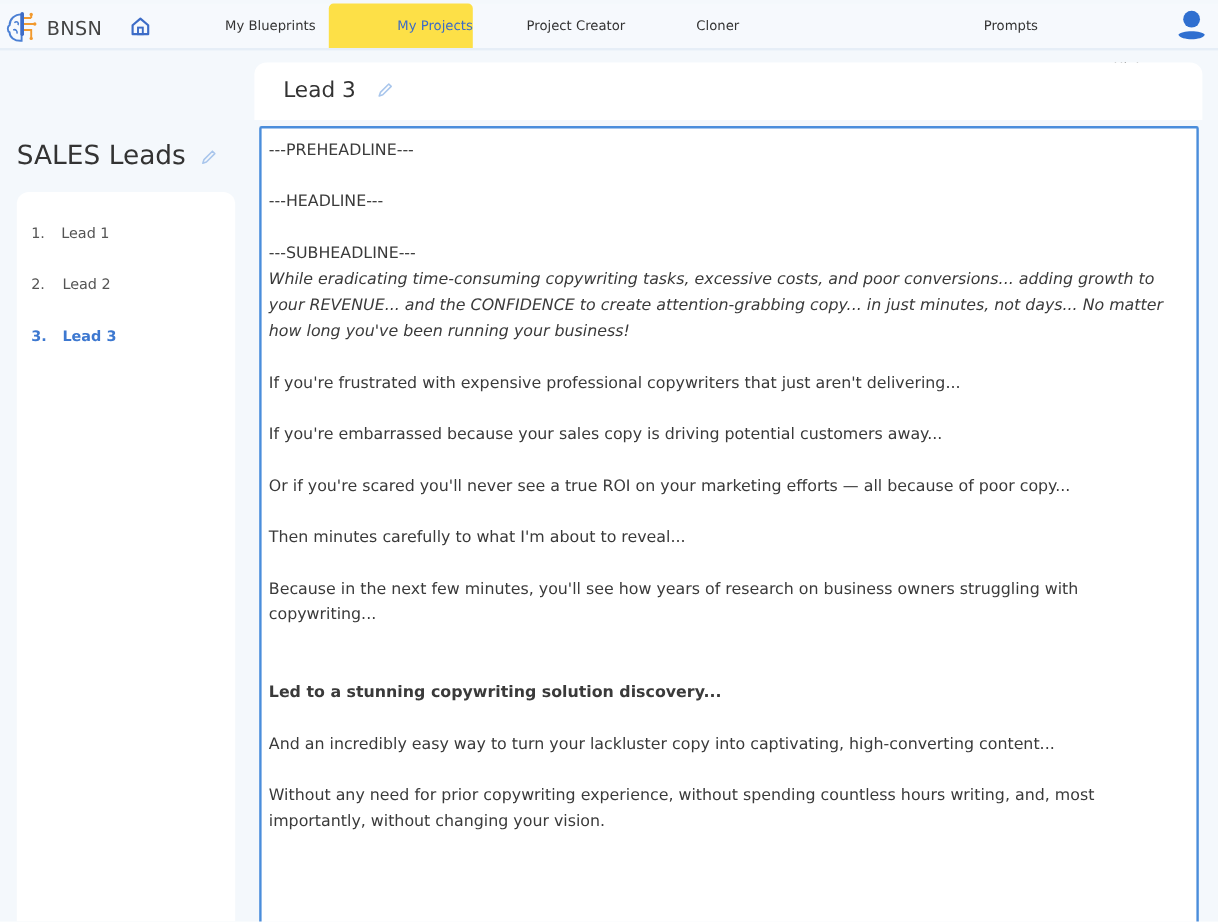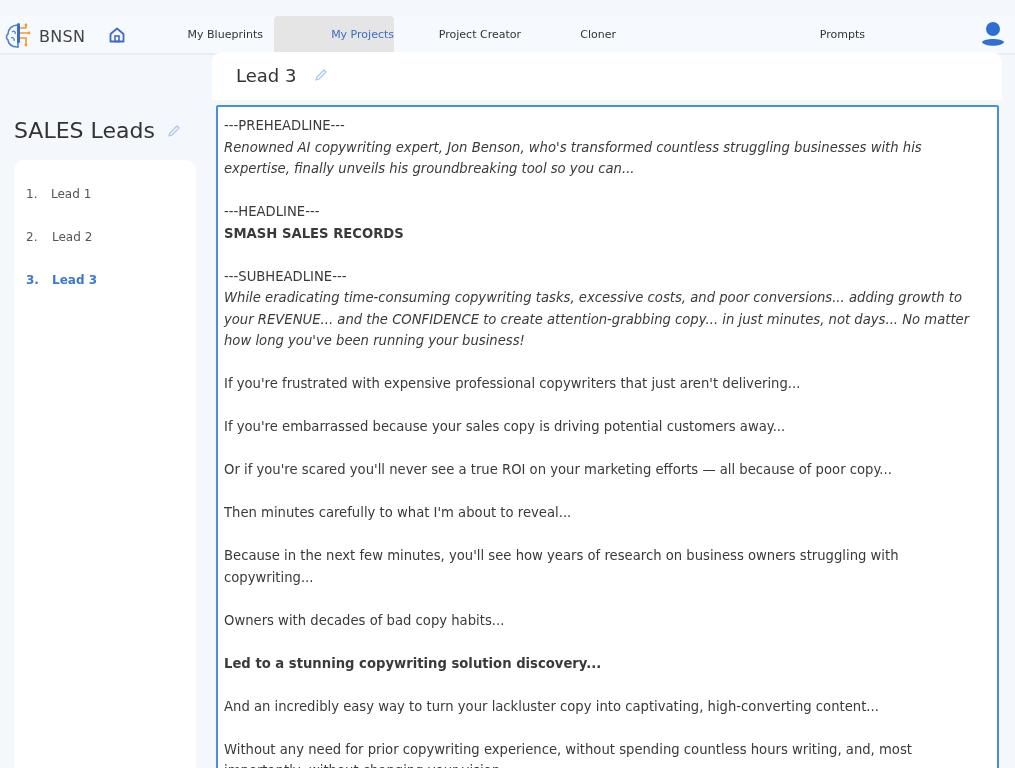--- a/index.html
+++ b/index.html
@@ -5,33 +5,33 @@
   * { box-sizing: border-box; margin: 0; padding: 0; }
   html, body { width: 1015px; height: 768px; overflow: hidden; }
   body {
     background: #f4f8fc;
     font-family: "DejaVu Sans", "Liberation Sans", sans-serif;
     color: #333;
     position: relative;
   }
   
   .topnav {
-    position: absolute; left: 0; top: 16px; width: 1015px; height: 39px;
+    position: absolute; left: 0; top: 3px; width: 1015px; height: 39px;
     background: #f6f9fd;
     border-bottom: 2px solid #e6eef7;
   }
   .logo { position: absolute; left: 4px; top: 4px; height: 32px; display: flex; align-items: center; }
   .logo svg { width: 32px; height: 32px; }
   .logo-text { font-size: 16px; color: #444; margin-left: 3px; letter-spacing: 0.3px; }
   .home-btn { position: absolute; left: 108px; top: 10px; width: 18px; height: 18px; }
   .nav-tab {
     position: absolute; top: 0; height: 37px; display: flex; align-items: center; justify-content: flex-end;
     font-size: 11px; color: #333; cursor: pointer;
   }
-  .nav-tab.active { background: #e5e5e5; color: #3d6cc7; border-radius: 4px 4px 0 0; }
+  .nav-tab.active { background: #fde047; color: #3d6cc7; border-radius: 4px 4px 0 0; }
   .greeting { position: absolute; left: 928px; top: 11px; font-size: 11px; color: #555; margin-top: 36px; }
   .avatar { position: absolute; left: 981px; top: 4px; width: 24px; height: 28px; }
 
   
   .proj-title { position: absolute; left: 14px; top: 118px; font-size: 22px; color: #333; }
   .proj-edit { position: absolute; left: 166px; top: 123px; width: 16px; height: 16px; }
   .lead-list {
     position: absolute; left: 14px; top: 160px; width: 182px; height: 608px;
     background: #fff; border-radius: 10px 10px 0 0;
   }
@@ -132,38 +132,35 @@
   <span class="lead-title">Lead 3</span>
   <div class="lead-edit">
     <svg viewBox="0 0 16 16" width="16" height="16">
       <path d="M3 13 L4 10 L11 3 L13 5 L6 12 Z" fill="none" stroke="#a9c6ec" stroke-width="1.3" stroke-linejoin="round"></path>
     </svg>
   </div>
 </div>
 
 <div class="editor" id="editor">
     <p>---PREHEADLINE---</p>
-    <p class="it">Renowned AI copywriting expert, Jon Benson, who's transformed countless struggling businesses with his expertise, finally unveils his groundbreaking tool so you can...</p>
     <p class="gap"></p>
     <p>---HEADLINE---</p>
-    <p class="b">SMASH SALES RECORDS</p>
     <p class="gap"></p>
     <p>---SUBHEADLINE---</p>
     <p class="it">While eradicating time-consuming copywriting tasks, excessive costs, and poor conversions... adding growth to your REVENUE... and the CONFIDENCE to create attention-grabbing copy... in just minutes, not days... No matter how long you've been running your business!</p>
     <p class="gap"></p>
     <p>If you're frustrated with expensive professional copywriters that just aren't delivering...</p>
     <p class="gap"></p>
     <p>If you're embarrassed because your sales copy is driving potential customers away...</p>
     <p class="gap"></p>
     <p>Or if you're scared you'll never see a true ROI on your marketing efforts — all because of poor copy...</p>
     <p class="gap"></p>
     <p>Then minutes carefully to what I'm about to reveal...</p>
     <p class="gap"></p>
     <p>Because in the next few minutes, you'll see how years of research on business owners struggling with copywriting...</p>
     <p class="gap"></p>
-    <p>Owners with decades of bad copy habits...</p>
     <p class="gap"></p>
     <p class="b">Led to a stunning copywriting solution discovery...</p>
     <p class="gap"></p>
     <p>And an incredibly easy way to turn your lackluster copy into captivating, high-converting content...</p>
     <p class="gap"></p>
     <p>Without any need for prior copywriting experience, without spending countless hours writing, and, most importantly, without changing your vision.</p>
   </div>
 
 </body></html>

